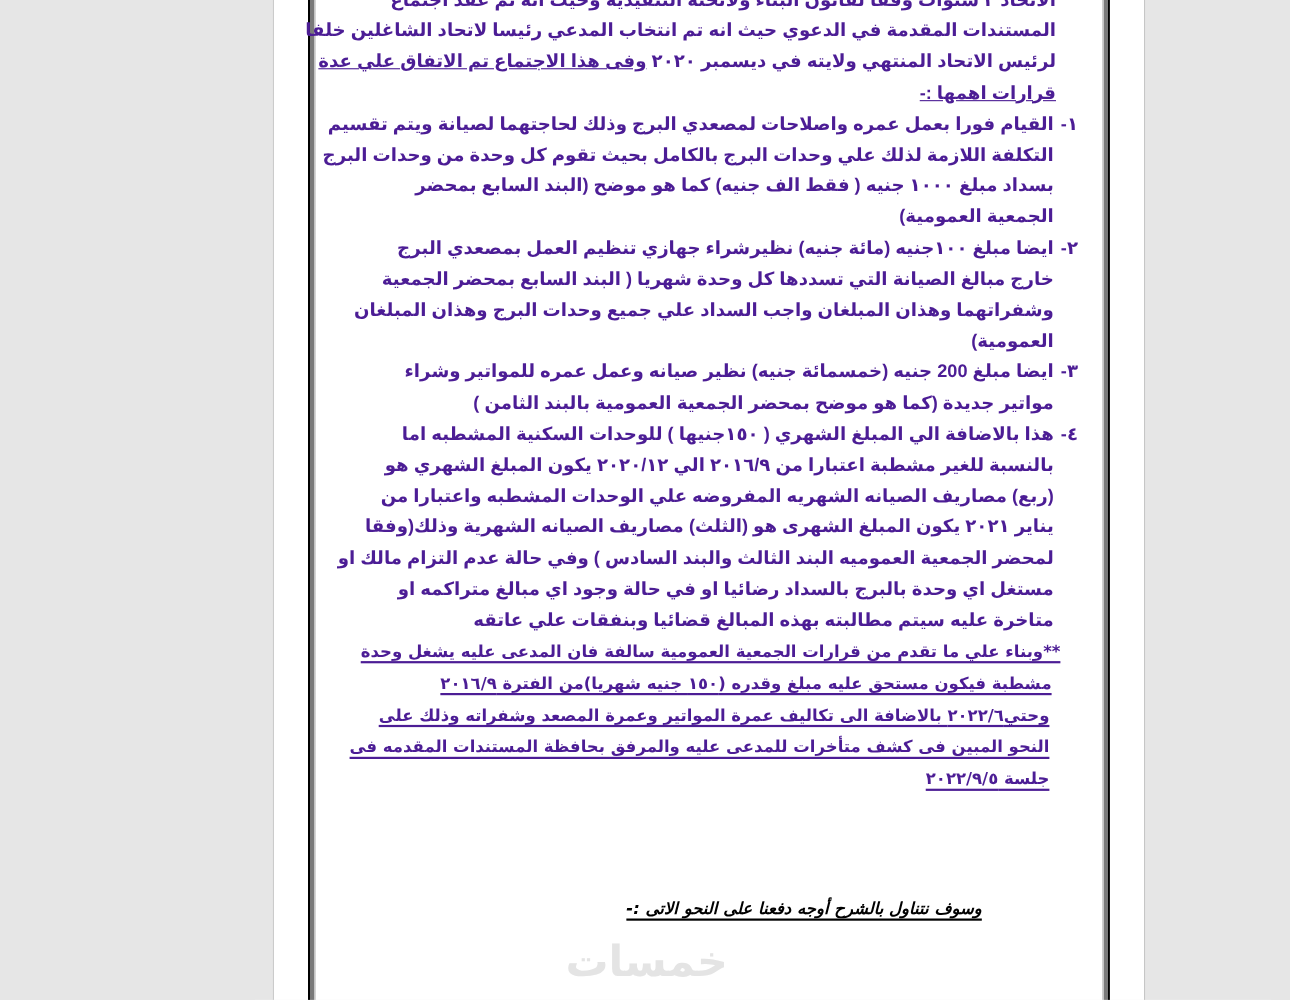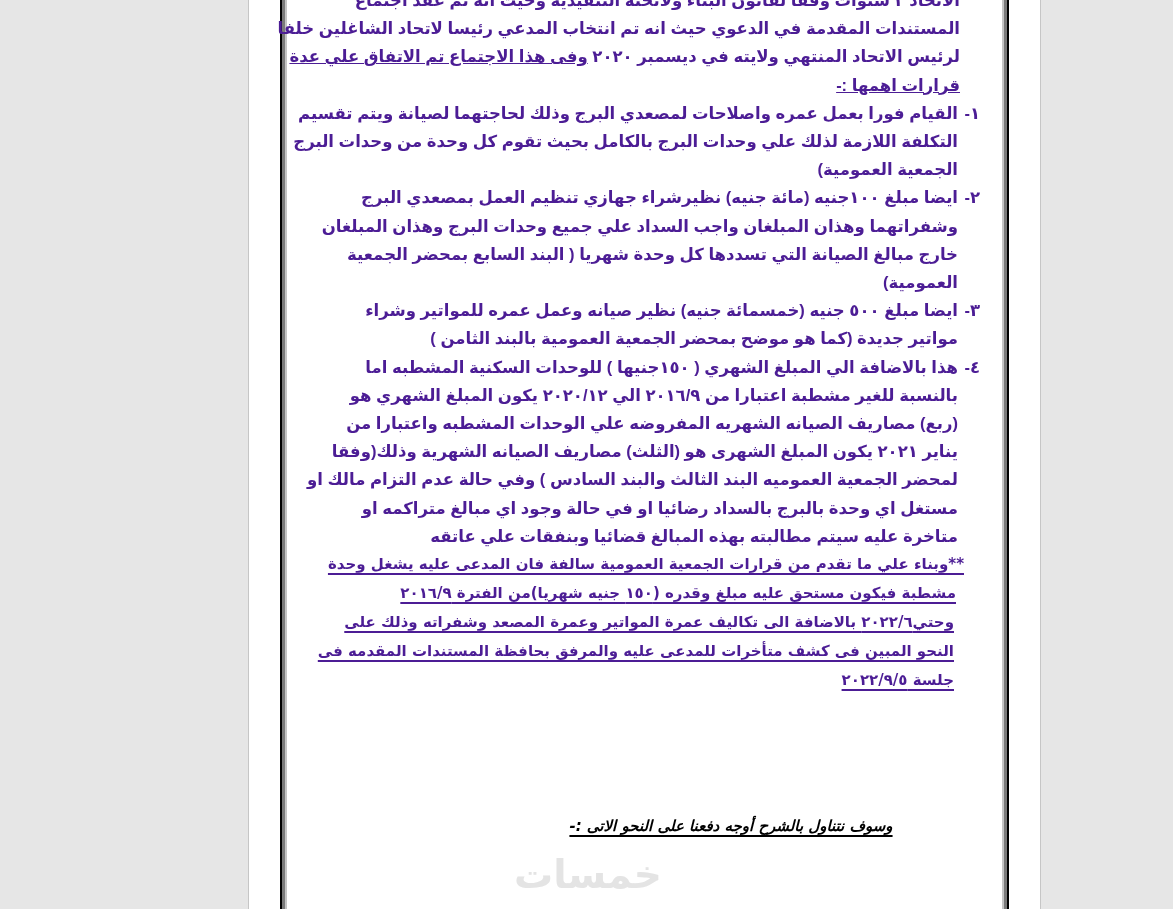--- a/index.html
+++ b/index.html
@@ -81,32 +81,33 @@
     <span class="line">المستندات المقدمة في الدعوي حيث انه تم انتخاب المدعي رئيسا لاتحاد الشاغلين خلفا</span>
     <span class="line"><span>لرئيس الاتحاد المنتهي ولايته في ديسمبر ٢٠٢٠</span> <span class="u">وفى هذا الاجتماع تم الاتفاق علي عدة</span></span>
     <span class="line last"><span class="u">قرارات اهمها :-</span></span>
   </div>
 
   <ol class="items">
     <li class="item">
       <span class="num">١-</span>
       <span class="line">القيام فورا بعمل عمره واصلاحات لمصعدي البرج وذلك لحاجتهما لصيانة ويتم تقسيم</span>
       <span class="line">التكلفة اللازمة لذلك علي وحدات البرج بالكامل بحيث تقوم كل وحدة من وحدات البرج</span>
+      <span class="line">بسداد مبلغ ١٠٠٠ جنيه ( فقط الف جنيه)  كما هو موضح (البند السابع بمحضر</span>
       <span class="line last">الجمعية العمومية)</span>
     </li>
     <li class="item">
       <span class="num">٢-</span>
       <span class="line">ايضا مبلغ ١٠٠جنيه (مائة جنيه) نظيرشراء جهازي تنظيم العمل بمصعدي البرج</span>
+      <span class="line">خارج مبالغ الصيانة التي تسددها كل وحدة شهريا ( البند السابع بمحضر الجمعية</span>
       <span class="line">وشفراتهما وهذان المبلغان واجب السداد علي جميع وحدات البرج وهذان المبلغان</span>
-      <span class="line">خارج مبالغ الصيانة التي تسددها كل وحدة شهريا ( البند السابع بمحضر الجمعية</span>
       <span class="line last">العمومية)</span>
     </li>
     <li class="item">
       <span class="num">٣-</span>
-      <span class="line">ايضا مبلغ ٥٠٠ جنيه (خمسمائة جنيه) نظير صيانه وعمل عمره للمواتير وشراء</span>
+      <span class="line">ايضا مبلغ 200 جنيه (خمسمائة جنيه) نظير صيانه وعمل عمره للمواتير وشراء</span>
       <span class="line last">مواتير جديدة (كما هو موضح بمحضر الجمعية العمومية بالبند الثامن )</span>
     </li>
     <li class="item">
       <span class="num">٤-</span>
       <span class="line">هذا بالاضافة الي المبلغ الشهري ( ١٥٠جنيها ) للوحدات السكنية المشطبه اما</span>
       <span class="line">بالنسبة للغير مشطبة اعتبارا من ٢٠١٦/٩ الي ٢٠٢٠/١٢ يكون المبلغ الشهري هو</span>
       <span class="line">(ربع) مصاريف الصيانه الشهريه المفروضه علي الوحدات المشطبه  واعتبارا من</span>
       <span class="line">يناير ٢٠٢١ يكون المبلغ الشهرى هو (الثلث) مصاريف الصيانه الشهرية وذلك(وفقا</span>
       <span class="line">لمحضر الجمعية العموميه البند الثالث والبند السادس ) وفي حالة عدم التزام مالك او</span>
       <span class="line">مستغل اي وحدة بالبرج بالسداد رضائيا  او في حالة وجود اي مبالغ متراكمه او</span>

